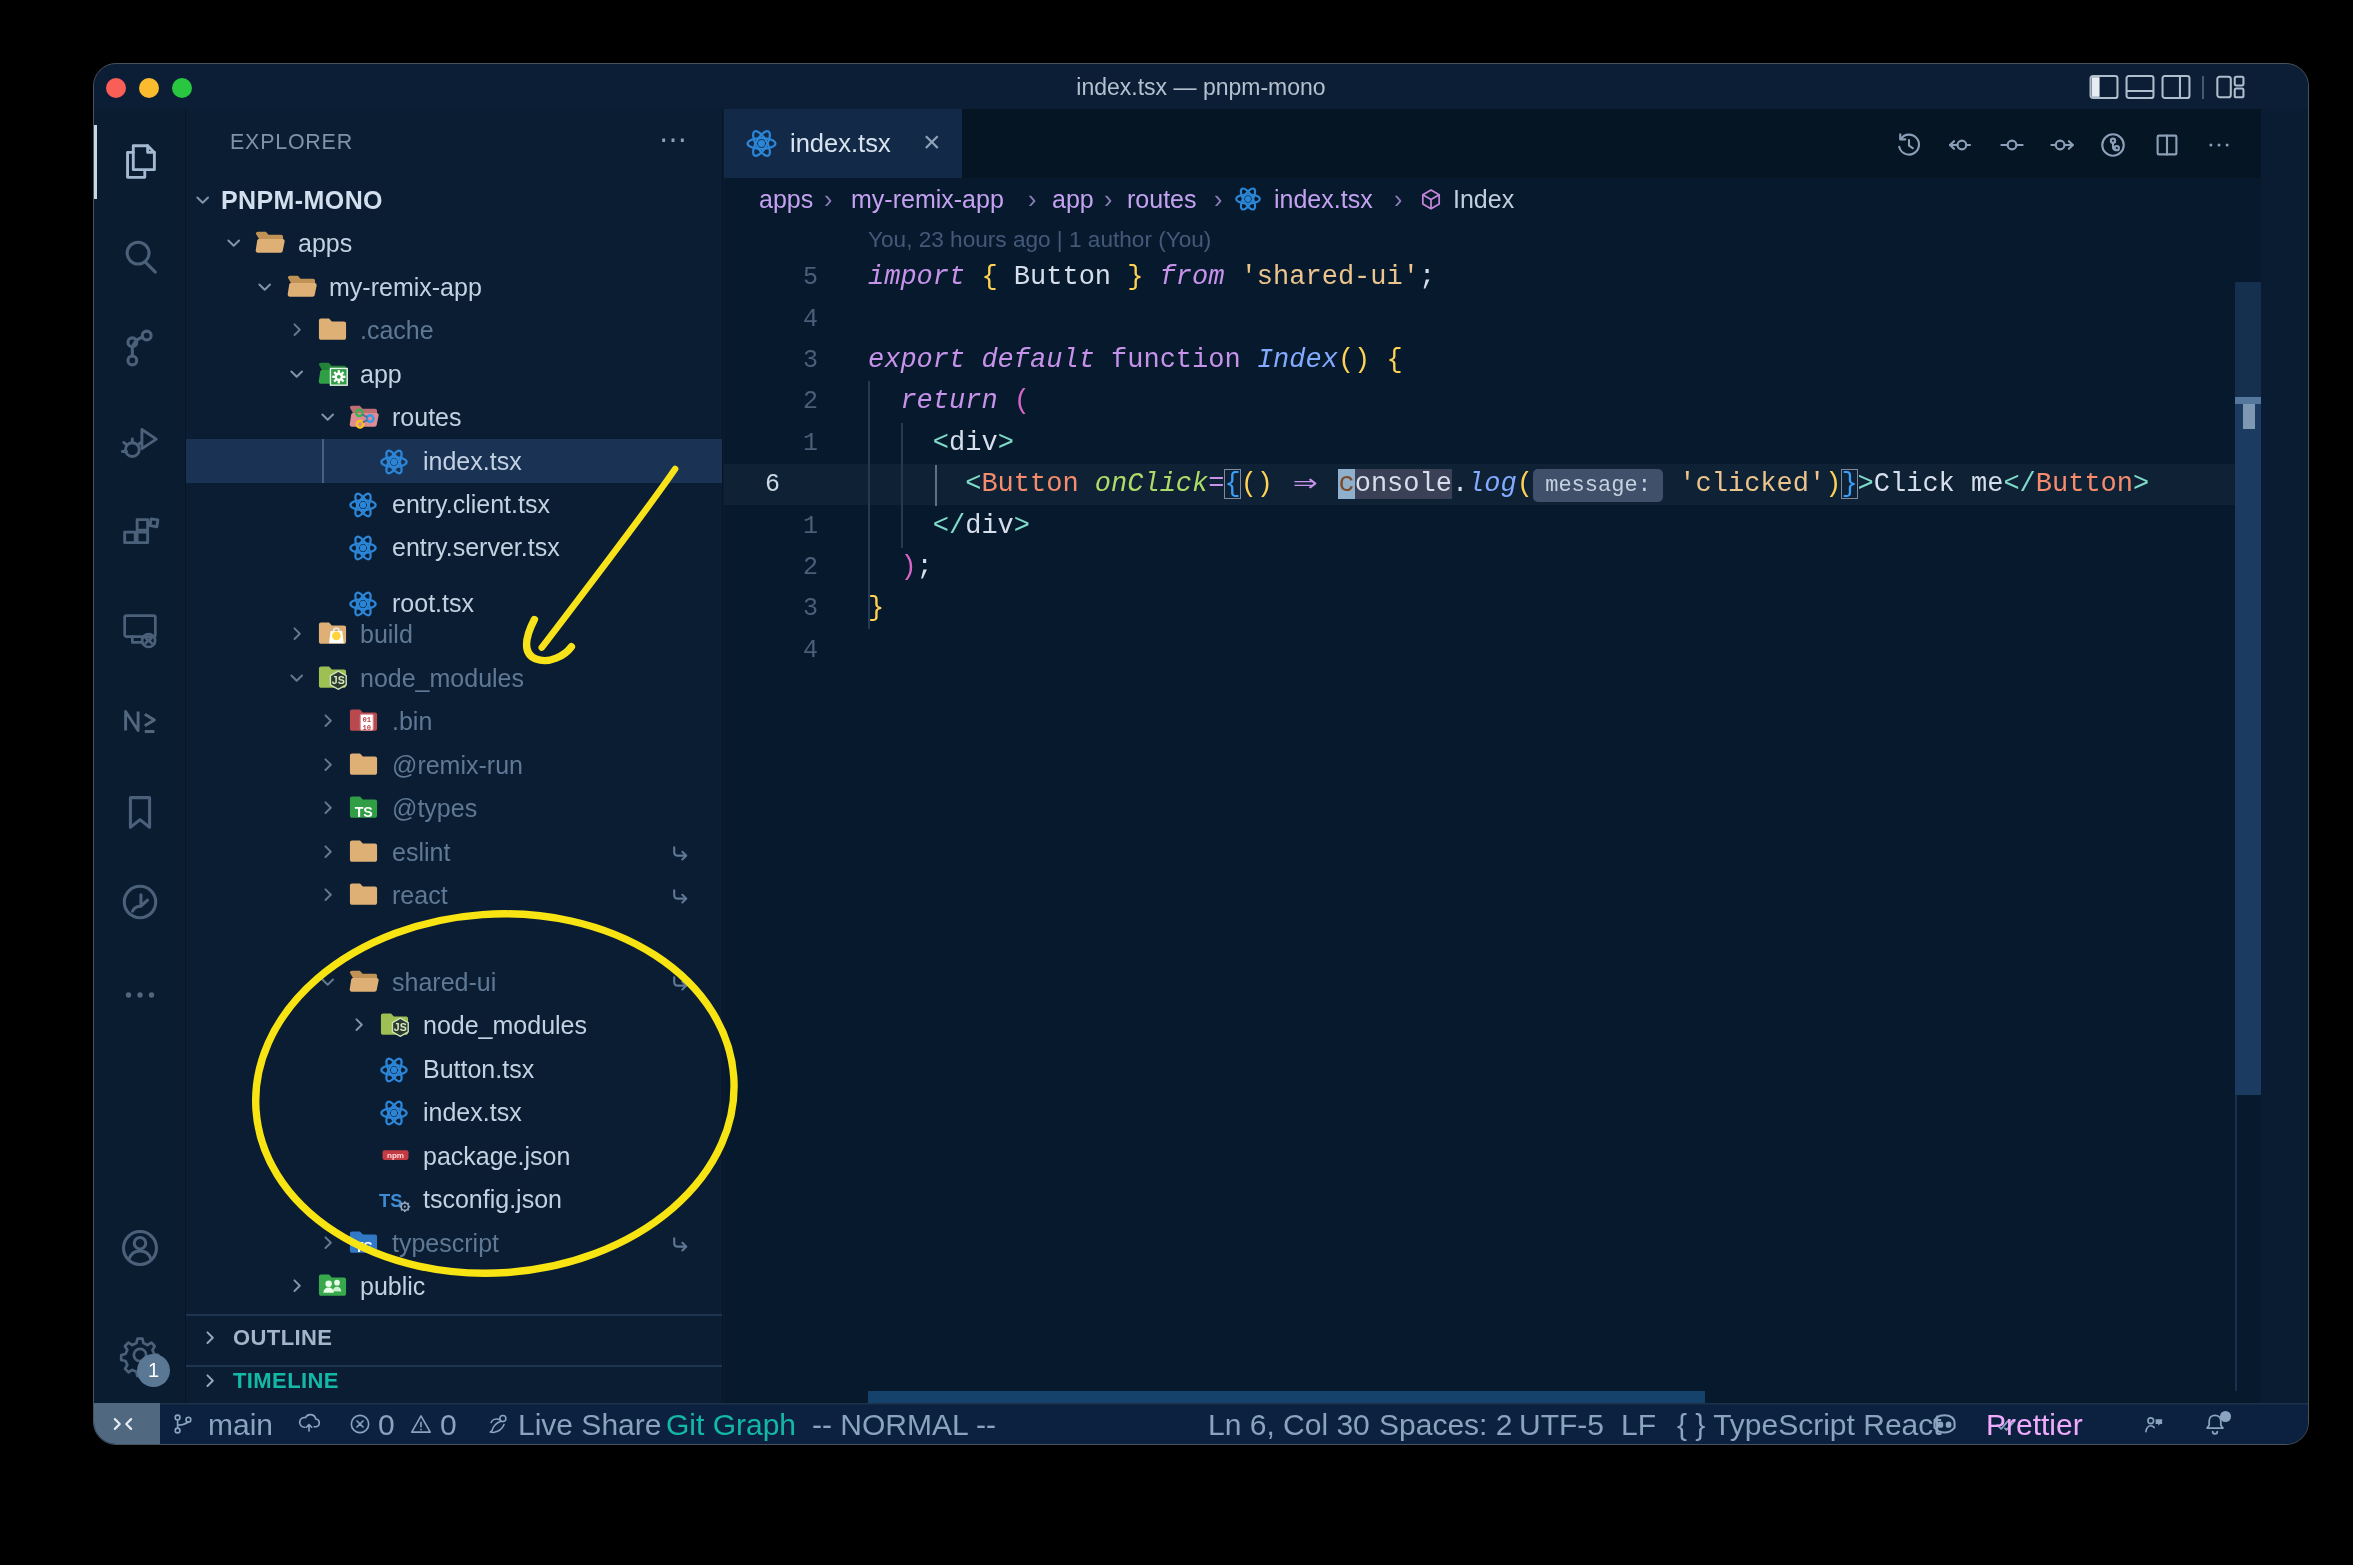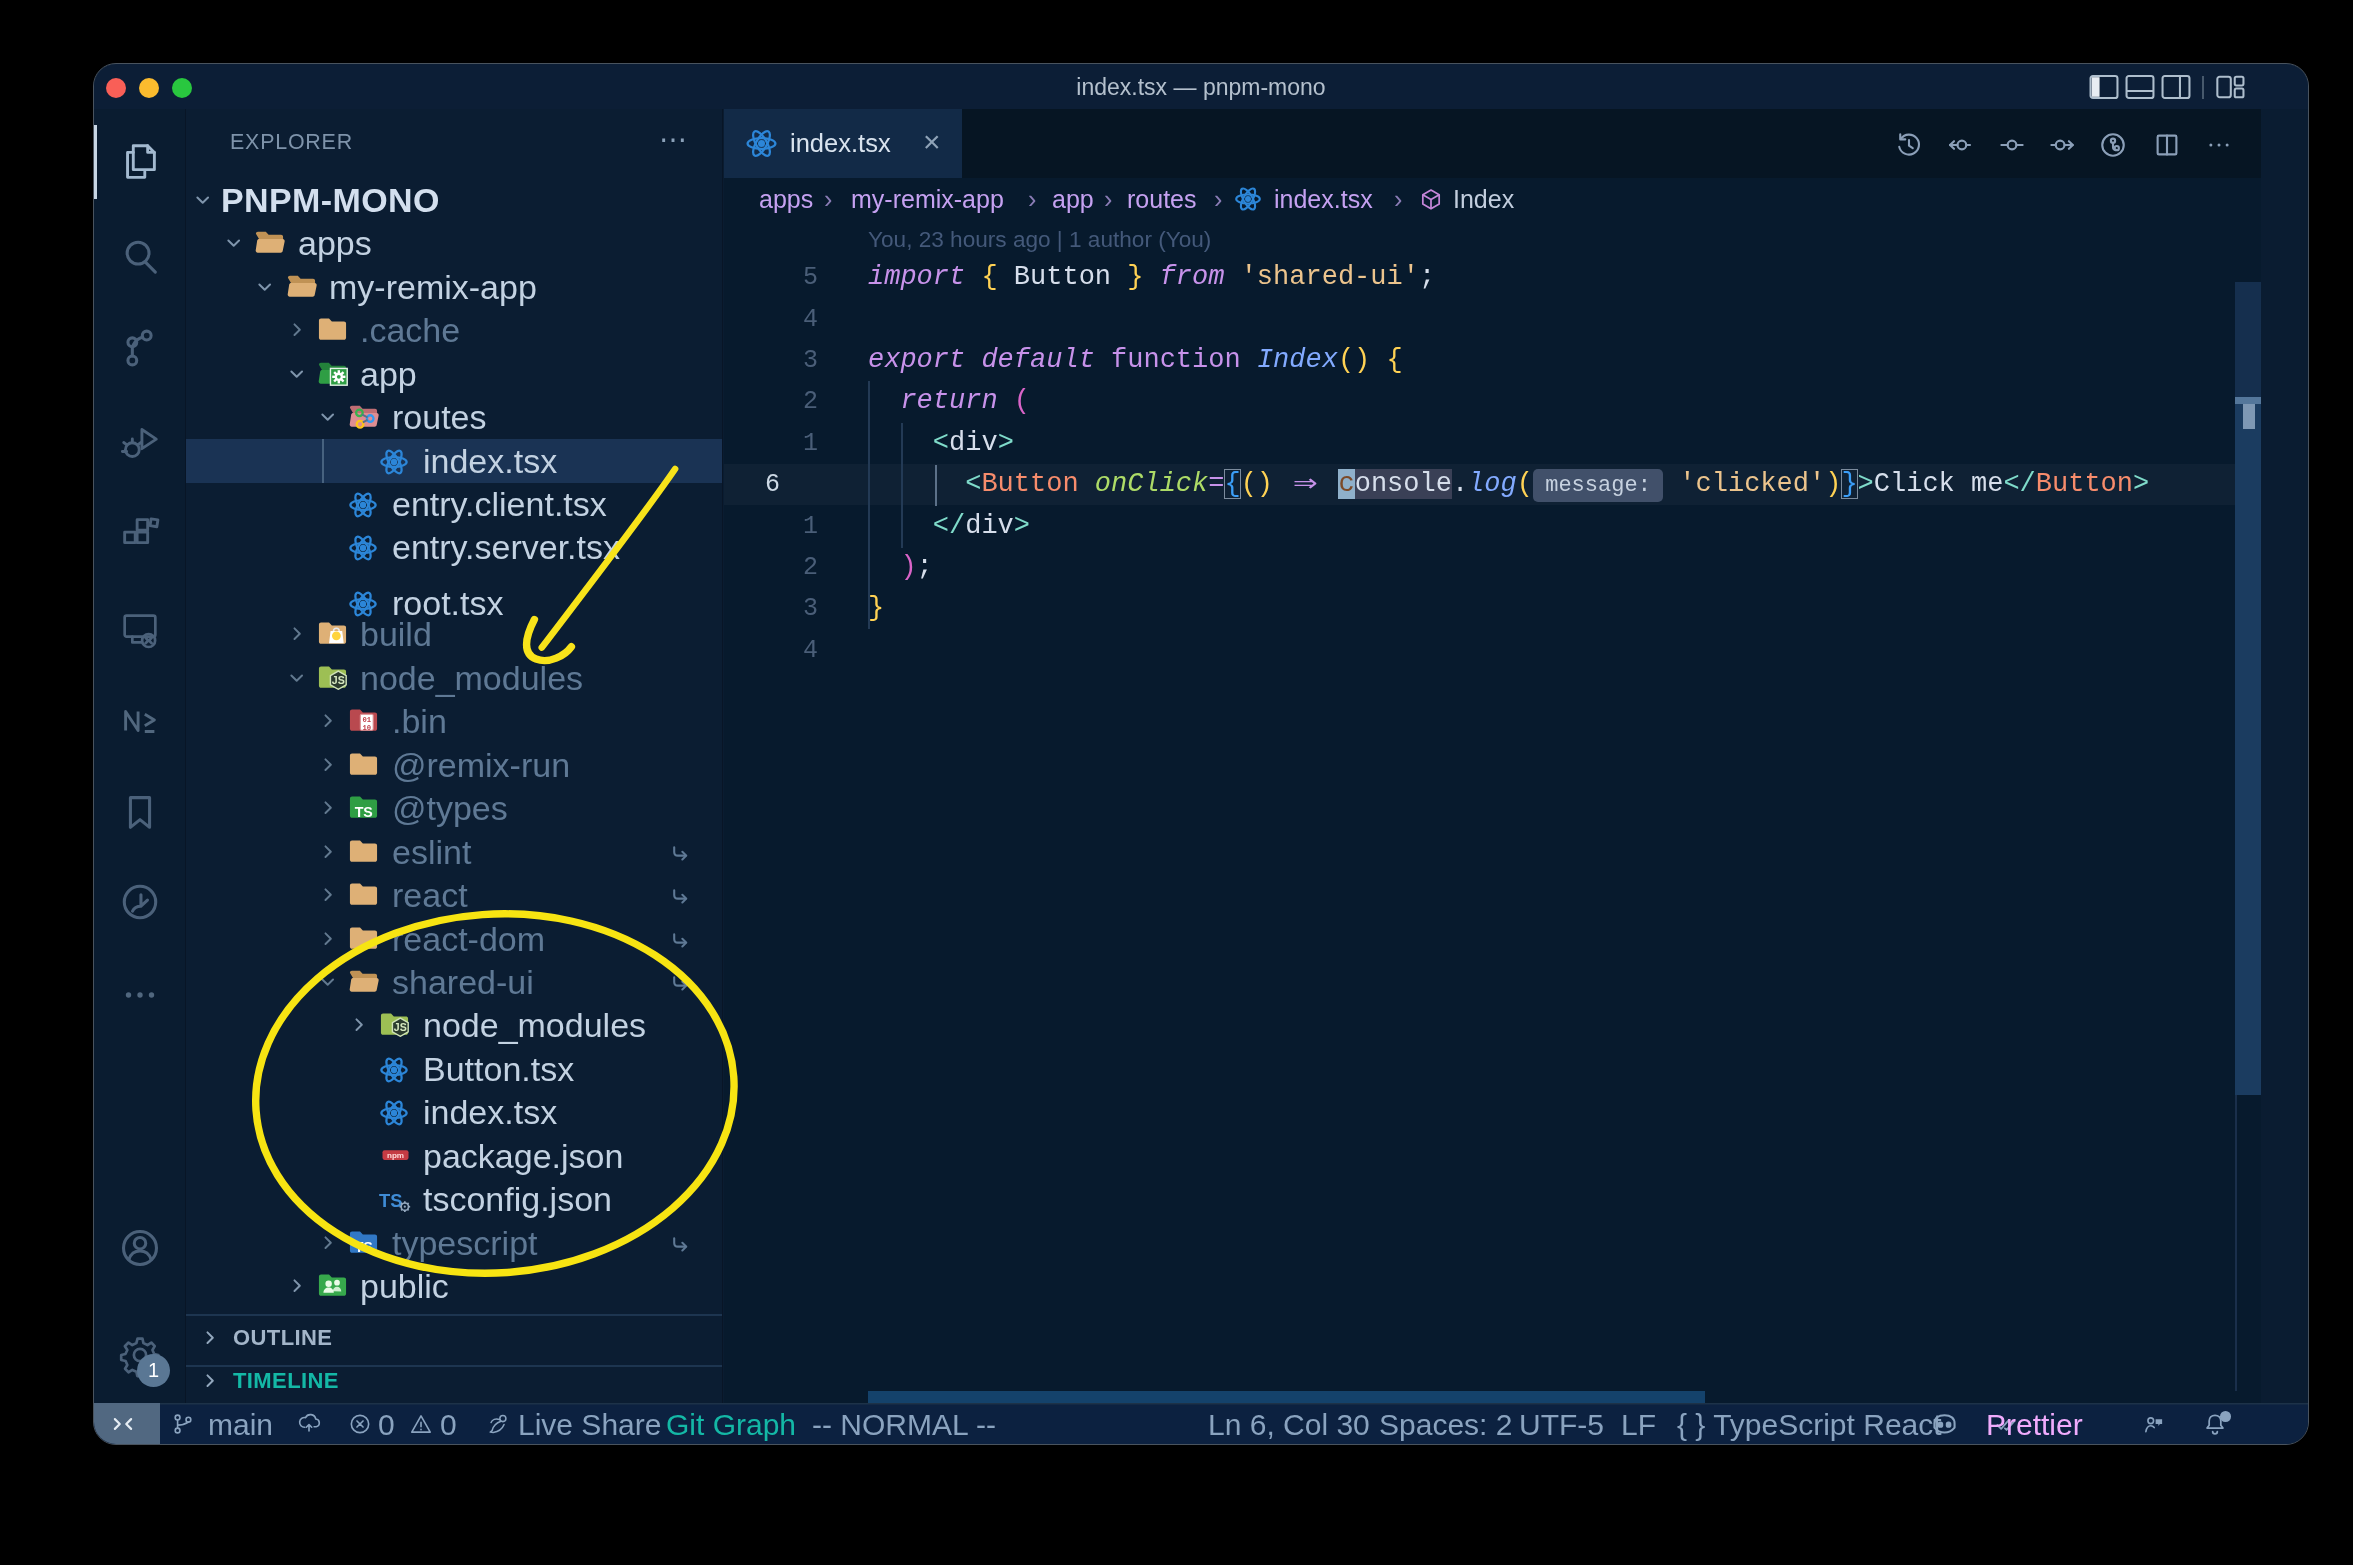--- a/index.html
+++ b/index.html
@@ -6,21 +6,21 @@
   *{box-sizing:border-box;}
   body{font-family:"Liberation Sans",sans-serif;}
   #win{position:absolute;left:93px;top:63px;width:2216px;height:1382px;background:#0a1c31;border-radius:23px;border:1.6px solid #49535e;box-shadow:inset 0 1.6px 0 rgba(160,172,184,.4);overflow:hidden;}
   #titlebar{position:absolute;left:0;top:0;width:100%;height:45px;background:#0c1e36;}
   .tl{position:absolute;top:14px;width:20px;height:20px;border-radius:50%;}
   #title{position:absolute;top:0;left:0;width:100%;height:45px;line-height:47px;text-align:center;color:#b4c0cd;font-size:23px;}
   #activitybar{position:absolute;left:0;top:45px;width:92px;height:1294px;background:#0a1c30;border-right:1.6px solid #081526;}
   .aicon{position:absolute;left:23px;width:46px;height:46px;}
   #sidebar{position:absolute;left:92px;top:45px;width:537px;height:1294px;background:#0b1d32;border-right:1.6px solid #081526;}
   .row{position:absolute;left:0;width:100%;height:44px;white-space:nowrap;}
-  .rowlbl{position:absolute;top:0;height:44px;line-height:44px;font-size:34px;color:#c3d2e2;}
+  .rowlbl{position:absolute;top:0;height:44px;line-height:44px;font-size:25px;color:#c3d2e2;}
   .dim .rowlbl{color:#5f7995;}
   #editor{position:absolute;left:630px;top:45px;width:1537px;height:1294px;background:#071a2d;}
   #tabbar{position:absolute;left:0;top:0;width:100%;height:69px;background:#061523;}
   #tab{position:absolute;left:0;top:0;width:238px;height:69px;background:#122a47;}
   #breadcrumbs{position:absolute;left:0;top:69px;width:100%;height:43px;background:#071a2d;}
   .code{position:absolute;height:41px;font-family:"Liberation Mono",monospace;font-size:27px;line-height:41px;white-space:pre;}
   .lnum{position:absolute;width:94px;text-align:right;color:#4a5e78;font-family:"Liberation Mono",monospace;font-size:25px;line-height:41px;height:41px;}
   .it{font-style:italic;}
   .vio{color:#c792ea;}.gold{color:#ffd254;}.wht{color:#d6deeb;}.blu{color:#82aaff;}
   .teal{color:#7fdbca;}.sal{color:#f78c6c;}.grn{color:#addb67;}.mag{color:#d964c8;}
@@ -437,39 +437,20 @@
           <svg width="21.4" height="21.4" viewBox="0 0 24 24" style="display:block">
             <path d="M9.5 6 l6 6 -6 6" stroke="#62798f" stroke-width="2.2" fill="none" stroke-linecap="round" stroke-linejoin="round"></path>
           </svg>
         </div>
         <div style="position:absolute;left:162px;top:8.2px;">
           <svg width="31" height="26" viewBox="0 0 24 20" style="display:block">
             <path d="M1.5 3.5 c0-.9.7-1.6 1.6-1.6 h6.2 l2.2 2.3 h9.4 c.9 0 1.6.7 1.6 1.6 v11 c0 .9-.7 1.6-1.6 1.6 H3.1 c-.9 0-1.6-.7-1.6-1.6 z" fill="#deb076"></path>
           </svg>
         </div>
         <div class="rowlbl" style="left:206px;text-align:center;">react</div>
-        <div style="position:absolute;left:483px;top:10px;">
-          <svg width="25" height="25" viewBox="0 0 24 24" style="display:block">
-            <path d="M5 7 v4.5 c0 2 1.5 3.5 3.5 3.5 H16" stroke="#5f7995" stroke-width="2" fill="none" stroke-linecap="round"></path>
-            <path d="M12.8 11.3 L16.6 15 L12.8 18.7" stroke="#5f7995" stroke-width="2" fill="none" stroke-linecap="round" stroke-linejoin="round"></path>
-          </svg>
-        </div>
-      </div>
-<div class="row dim" style="top:808px;">
-        <div style="position:absolute;left:131px;top:10.7px;">
-          <svg width="21.4" height="21.4" viewBox="0 0 24 24" style="display:block">
-            <path d="M9.5 6 l6 6 -6 6" stroke="#62798f" stroke-width="2.2" fill="none" stroke-linecap="round" stroke-linejoin="round"></path>
-          </svg>
-        </div>
-        <div style="position:absolute;left:162px;top:8.2px;">
-          <svg width="31" height="26" viewBox="0 0 24 20" style="display:block">
-            <path d="M1.5 3.5 c0-.9.7-1.6 1.6-1.6 h6.2 l2.2 2.3 h9.4 c.9 0 1.6.7 1.6 1.6 v11 c0 .9-.7 1.6-1.6 1.6 H3.1 c-.9 0-1.6-.7-1.6-1.6 z" fill="#deb076"></path>
-          </svg>
-        </div>
-        <div class="rowlbl" style="left:206px;">react-dom</div>
         <div style="position:absolute;left:483px;top:10px;">
           <svg width="25" height="25" viewBox="0 0 24 24" style="display:block">
             <path d="M5 7 v4.5 c0 2 1.5 3.5 3.5 3.5 H16" stroke="#5f7995" stroke-width="2" fill="none" stroke-linecap="round"></path>
             <path d="M12.8 11.3 L16.6 15 L12.8 18.7" stroke="#5f7995" stroke-width="2" fill="none" stroke-linecap="round" stroke-linejoin="round"></path>
           </svg>
         </div>
       </div>
 <div class="row dim" style="top:851px;">
         <div style="position:absolute;left:131px;top:10.7px;">
           <svg width="21.4" height="21.4" viewBox="0 0 24 24" style="display:block">

